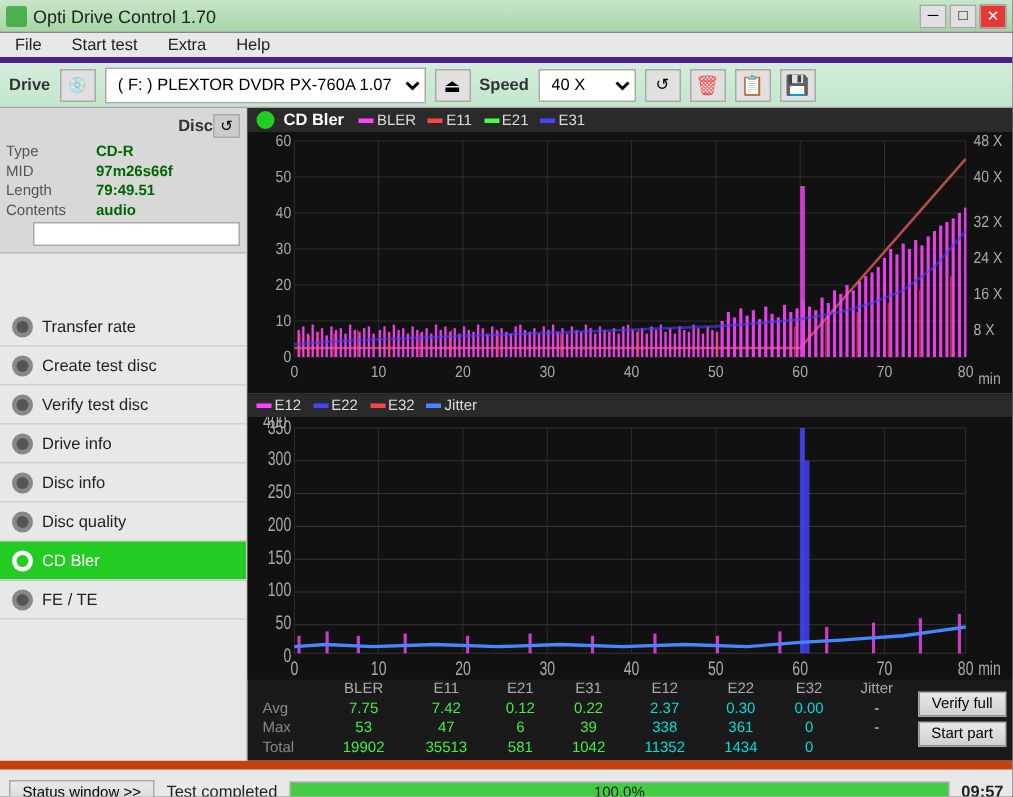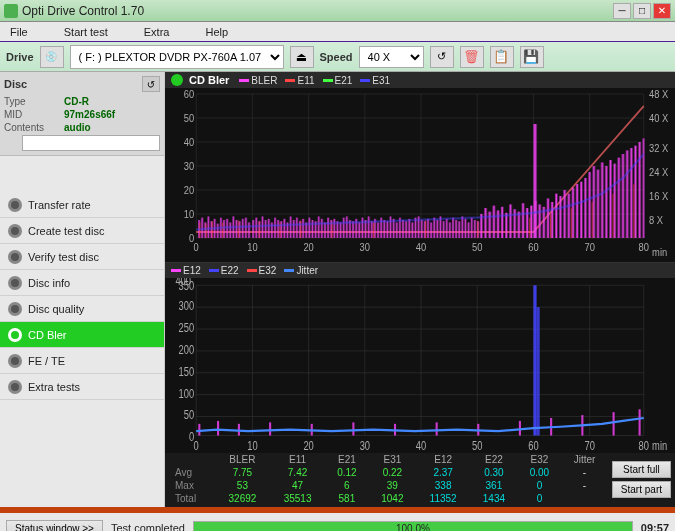--- a/index.html
+++ b/index.html
@@ -51,22 +51,22 @@
     }
     .tb-btn.close { background: #e53935; color: white; }
 
     
     .menu-bar {
       background: #e8e8e8;
       height: 20px;
       display: flex;
       align-items: center;
       padding: 0 4px;
-      border-bottom: 1px solid #4c1d95;
-      gap: 24px;
+      border-bottom: 4px solid #4c1d95;
+      gap: 8px;
     }
     .menu-item {
       font-size: 11px;
       color: #222;
       padding: 2px 6px;
       cursor: pointer;
     }
 
     
     .toolbar {
@@ -136,21 +136,21 @@
       flex-direction: column;
       overflow: hidden;
     }
     .disc-panel {
       background: #d8d8d8;
       border-bottom: 1px solid #bbb;
       padding: 4px;
     }
     .disc-header {
       display: flex;
-      justify-content: space-between;
+      justify-content: flex-end;
       align-items: center;
       margin-bottom: 4px;
     }
     .disc-title {
       font-weight: bold;
       font-size: 11px;
       color: #333;
     }
     .disc-refresh-btn {
       width: 18px; height: 16px;
@@ -427,20 +427,24 @@
       </div>
       <div class="disc-row">
         <span class="disc-key">Type</span>
         <span class="disc-val">CD-R</span>
       </div>
       <div class="disc-row">
         <span class="disc-key">MID</span>
         <span class="disc-val">97m26s66f</span>
       </div>
       <div class="disc-row">
+        <span class="disc-key">Length</span>
+        <span class="disc-val">79:49.51</span>
+      </div>
+      <div class="disc-row">
         <span class="disc-key">Contents</span>
         <span class="disc-val">audio</span>
       </div>
       <div class="label-row">
         <span class="disc-key">Label</span>
         <input class="label-input" type="text" value="" style="">
 
       </div>
     </div>
 
@@ -460,45 +464,45 @@
       <div class="nav-item">
         <div class="nav-icon">
             <div class="nav-icon-inner"></div>
           </div>
         <span>Verify test disc</span>
       </div>
       <div class="nav-item">
         <div class="nav-icon">
             <div class="nav-icon-inner"></div>
           </div>
-        <span>Disc info</span>
+        <span>Drive info</span>
       </div>
       <div class="nav-item">
         <div class="nav-icon">
             <div class="nav-icon-inner"></div>
           </div>
+        <span>Disc info</span>
+      </div>
+      <div class="nav-item">
+        <div class="nav-icon">
+            <div class="nav-icon-inner"></div>
+          </div>
         <span>Disc quality</span>
       </div>
       <div class="nav-item active">
         <div class="nav-icon">
             <div class="nav-icon-inner"></div>
           </div>
         <span>CD Bler</span>
       </div>
       <div class="nav-item">
         <div class="nav-icon">
             <div class="nav-icon-inner"></div>
           </div>
         <span>FE / TE</span>
-      </div>
-      <div class="nav-item">
-        <div class="nav-icon">
-            <div class="nav-icon-inner"></div>
-          </div>
-        <span>Extra tests</span>
       </div>
     </div>
   </div>
 
   <div class="content-area">
 
     <div style="background:#111; border-bottom:1px solid #333; flex:1; display:flex; flex-direction:column;">
       <div class="chart-title-bar">
         <div class="chart-icon"></div>
         <span class="chart-title">CD Bler</span>
@@ -862,34 +866,34 @@
               <td class="green">47</td>
               <td class="green">6</td>
               <td class="green">39</td>
               <td class="cyan">338</td>
               <td class="cyan">361</td>
               <td class="cyan">0</td>
               <td class="white">-</td>
             </tr>
             <tr>
               <td class="label">Total</td>
-              <td class="green">32692</td>
+              <td class="green">19902</td>
               <td class="green">35513</td>
               <td class="green">581</td>
               <td class="green">1042</td>
               <td class="cyan">11352</td>
               <td class="cyan">1434</td>
               <td class="cyan">0</td>
               <td class="white"></td>
             </tr>
           </tbody>
         </table>
       </div>
       <div class="buttons-wrap">
-        <button class="start-btn">Start full</button>
+        <button class="start-btn">Verify full</button>
         <button class="start-btn">Start part</button>
       </div>
     </div>
 
   </div>
 </div>
 
 <div class="status-bar">
   <button class="status-window-btn">Status window &gt;&gt;</button>
   <span class="status-text">Test completed</span>

